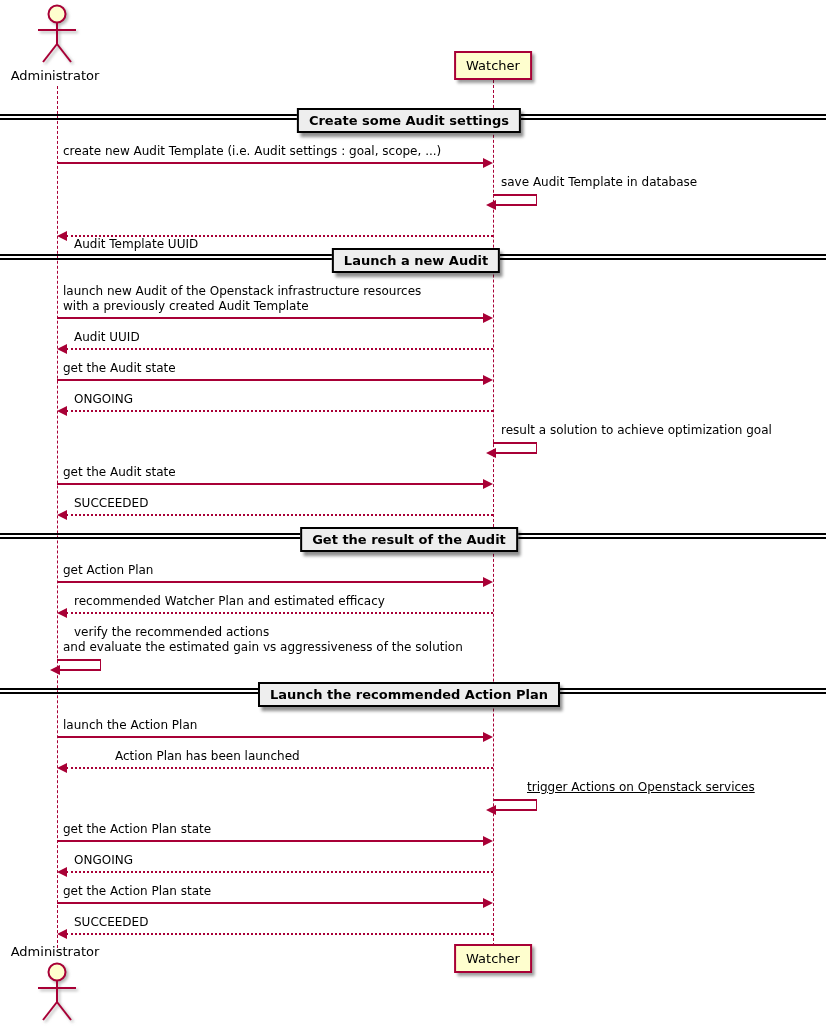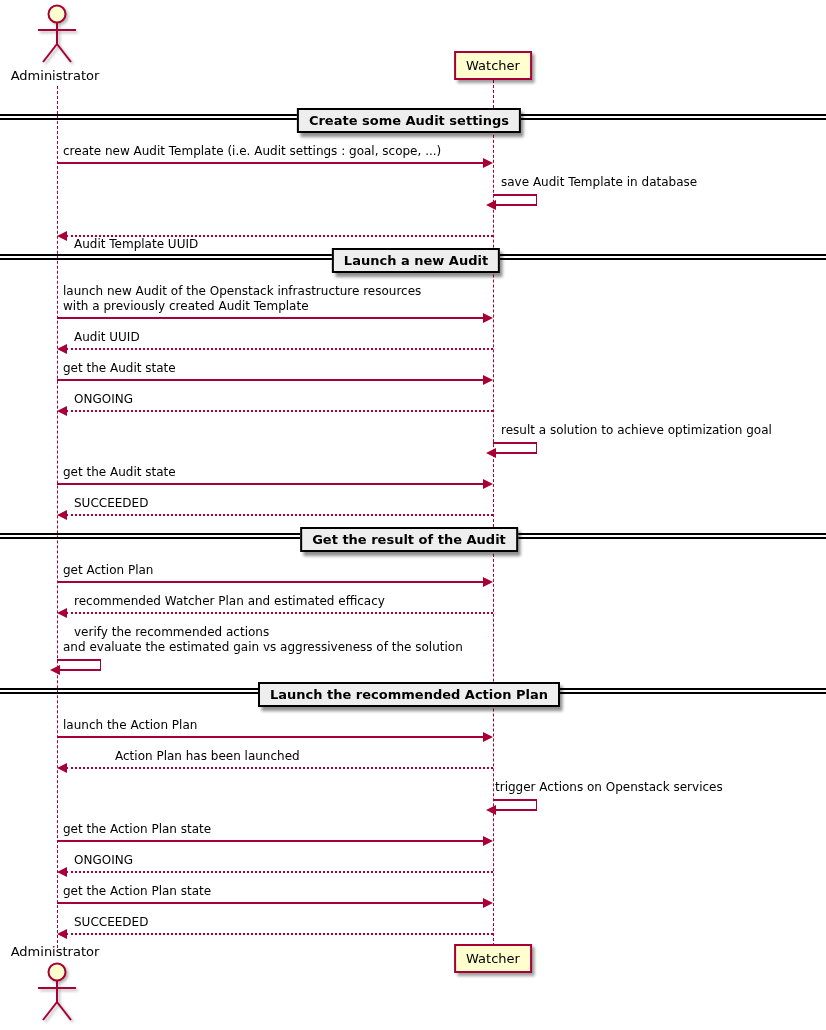--- a/index.html
+++ b/index.html
@@ -104,21 +104,21 @@
       <div class="arrow-head-left" style="left: 50px; top: 665px;"></div>
       <div class="divider-line" style="top: 688px;"></div>
       <div class="divider-line" style="top: 692px;"></div>
       <div class="divider-box" style="left: 409px; top: 682px;">Launch the recommended Action Plan</div>
       <div class="msg-label" style="left: 63px; top: 718px;">launch the Action Plan</div>
       <div class="arrow-line-solid" style="left: 57px; top: 736px; width: 427px;"></div>
       <div class="arrow-head-right" style="left: 483px; top: 732px;"></div>
       <div class="msg-label" style="left: 74px; top: 749px; margin-left: 41px;">Action Plan has been launched</div>
       <div class="arrow-line-dotted" style="left: 66px; top: 767px; width: 427px;"></div>
       <div class="arrow-head-left" style="left: 57px; top: 763px;"></div>
-      <div class="msg-label" style="left: 495px; top: 780px;">trigger Actions on Openstack services</div>
+      <div class="msg-label" style="left: 527px; top: 780px; text-decoration: underline;">trigger Actions on Openstack services</div>
       <div class="arrow-line-solid" style="left: 493px; top: 799px; width: 44px;"></div>
       <div class="loop-v" style="left: 535.5px; top: 799px; height: 10px;"></div>
       <div class="arrow-line-solid" style="left: 495px; top: 809px; width: 42px;"></div>
       <div class="arrow-head-left" style="left: 486px; top: 805px;"></div>
       <div class="msg-label" style="left: 63px; top: 822px;">get the Action Plan state</div>
       <div class="arrow-line-solid" style="left: 57px; top: 840px; width: 427px;"></div>
       <div class="arrow-head-right" style="left: 483px; top: 836px;"></div>
       <div class="msg-label" style="left: 74px; top: 853px;">ONGOING</div>
       <div class="arrow-line-dotted" style="left: 66px; top: 871px; width: 427px;"></div>
       <div class="arrow-head-left" style="left: 57px; top: 867px;"></div>

